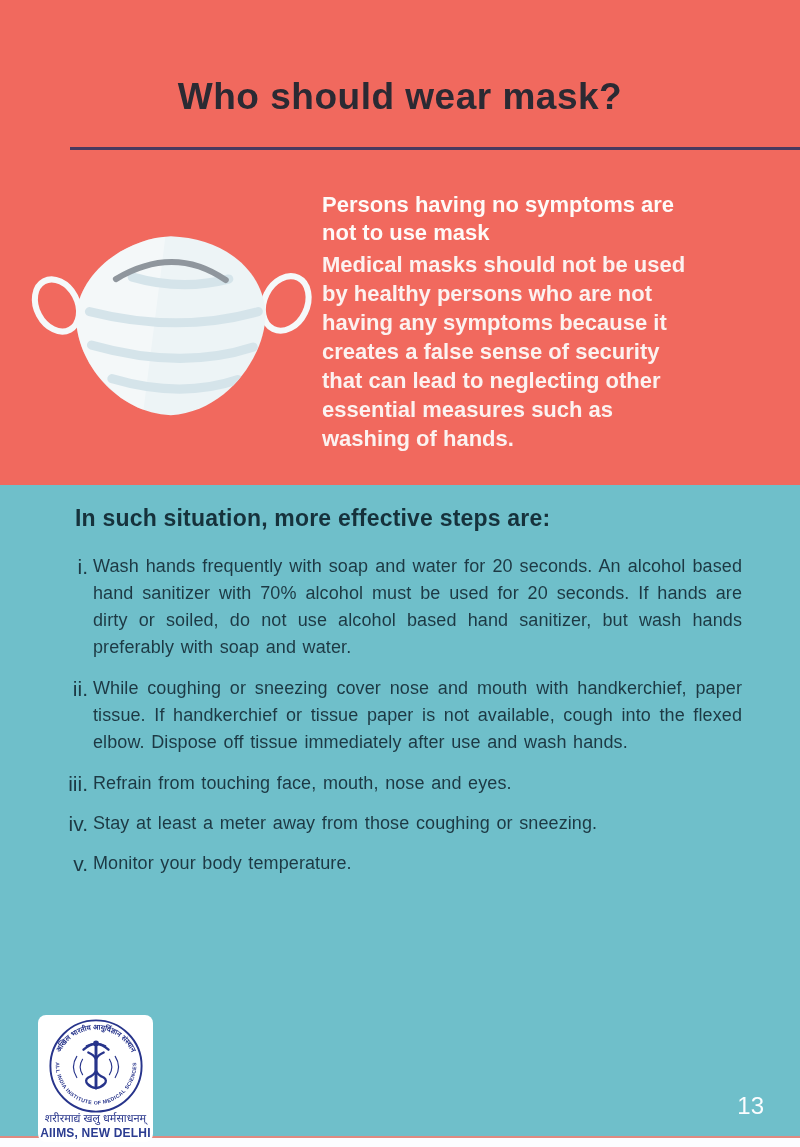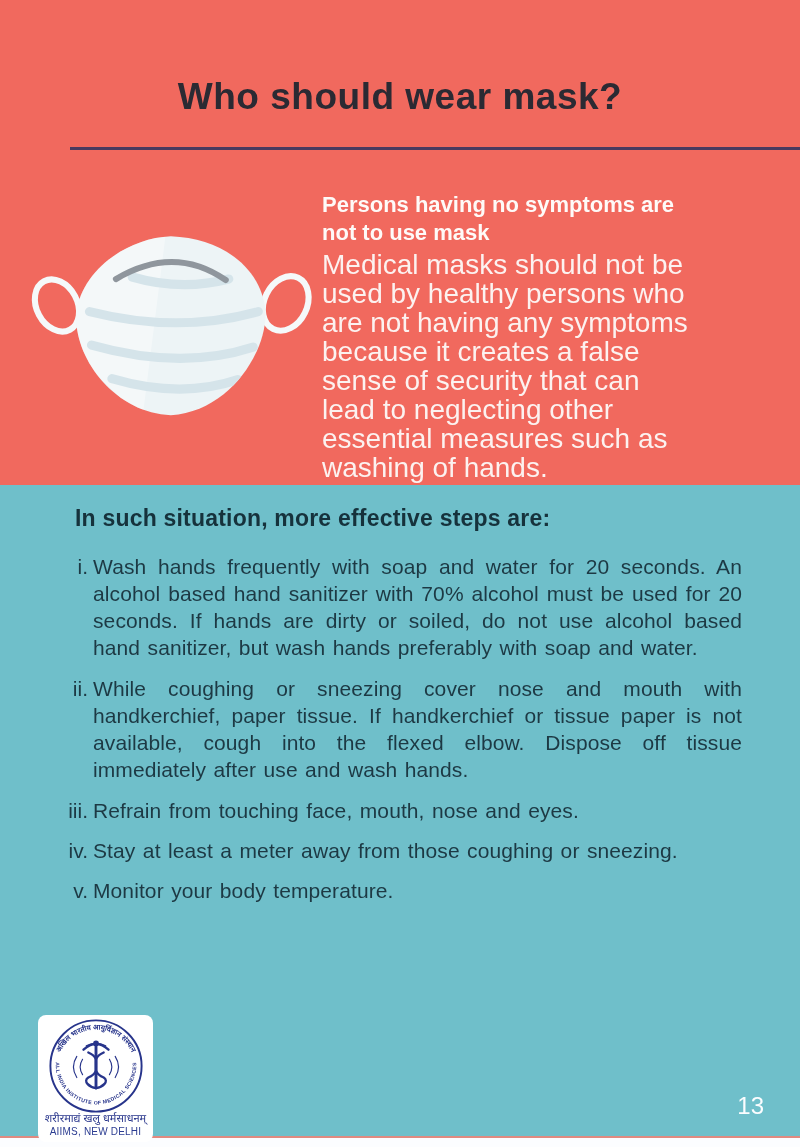--- a/index.html
+++ b/index.html
@@ -11,45 +11,45 @@
   
   .top-section{position:absolute;left:0;top:0;width:800px;height:485px;background:#f1695e;padding-left:28px;}
   .page-title{
     position:absolute;left:0;top:76px;width:800px;text-align:center;
     font-size:37px;font-weight:800;color:#2b2a33;letter-spacing:.5px;margin:0;
   }
   .title-underline{position:absolute;left:70px;top:147px;width:730px;height:3px;background:#4a3a5f;}
   .mask-illustration{position:absolute;left:28px;top:216px;}
   .intro{position:absolute;left:322px;top:191px;width:372px;color:#fdf6f4;}
   .intro-heading{font-size:22px;font-weight:700;line-height:28px;margin:0 0 3px 0;color:#fefaf8;}
-  .intro-body{font-size:28px;font-weight:400;line-height:29px;margin:0;color:#fcf2f0;}
+  .intro-body{font-size:22px;font-weight:700;line-height:29px;margin:0;color:#fcf2f0;}
   
   .steps-section{position:absolute;left:0;top:485px;width:800px;height:729px;background:#6fbfca;}
   .steps-heading{
     position:absolute;left:75px;top:20px;margin:0;
     font-size:23px;font-weight:700;color:#16323c;letter-spacing:.2px;
   }
   .steps-list{position:absolute;left:62px;top:68px;width:680px;color:#1d3944;}
   .step{display:flex;margin-bottom:14px;}
   .step:nth-child(n+3){margin-bottom:13px;}
   .step-marker{flex:none;width:26px;text-align:right;padding-right:5px;font-size:21px;line-height:27px;}
   .step-text{
-    flex:1;font-size:21px;line-height:27px;text-align:justify;
+    flex:1;font-size:18px;line-height:27px;text-align:justify;
     letter-spacing:.1px;word-spacing:1.5px;
   }
   
   .footer-line{position:absolute;left:0;top:1136px;width:800px;height:2px;background:#e08a80;z-index:1;}
   .footer-strip{position:absolute;left:0;top:1138px;width:800px;height:9px;background:#fcfdff;z-index:1;}
   .logo-card{
     position:absolute;left:38px;top:1015px;width:115px;height:127px;background:#ffffff;
     border-radius:8px;z-index:2;display:flex;flex-direction:column;align-items:center;
   }
   .logo-emblem{margin-top:3px;}
   .logo-motto{font-size:11px;color:#27348b;line-height:9px;white-space:nowrap;}
-  .logo-label{font-size:10px;font-weight:400;color:#2b3c91;letter-spacing:.2px;margin-top:3px;white-space:nowrap;}
+  .logo-label{font-size:12px;font-weight:700;color:#2b3c91;letter-spacing:.2px;margin-top:3px;white-space:nowrap;}
   .page-number{position:absolute;right:36px;top:1092px;font-size:24px;color:#fbfdff;z-index:2;}
 </style>
 </head>
 <body>
 
 <div class="page">
 
   <div class="top-section">
     <h1 class="page-title">Who should wear mask?</h1>
     <div class="title-underline"></div>

